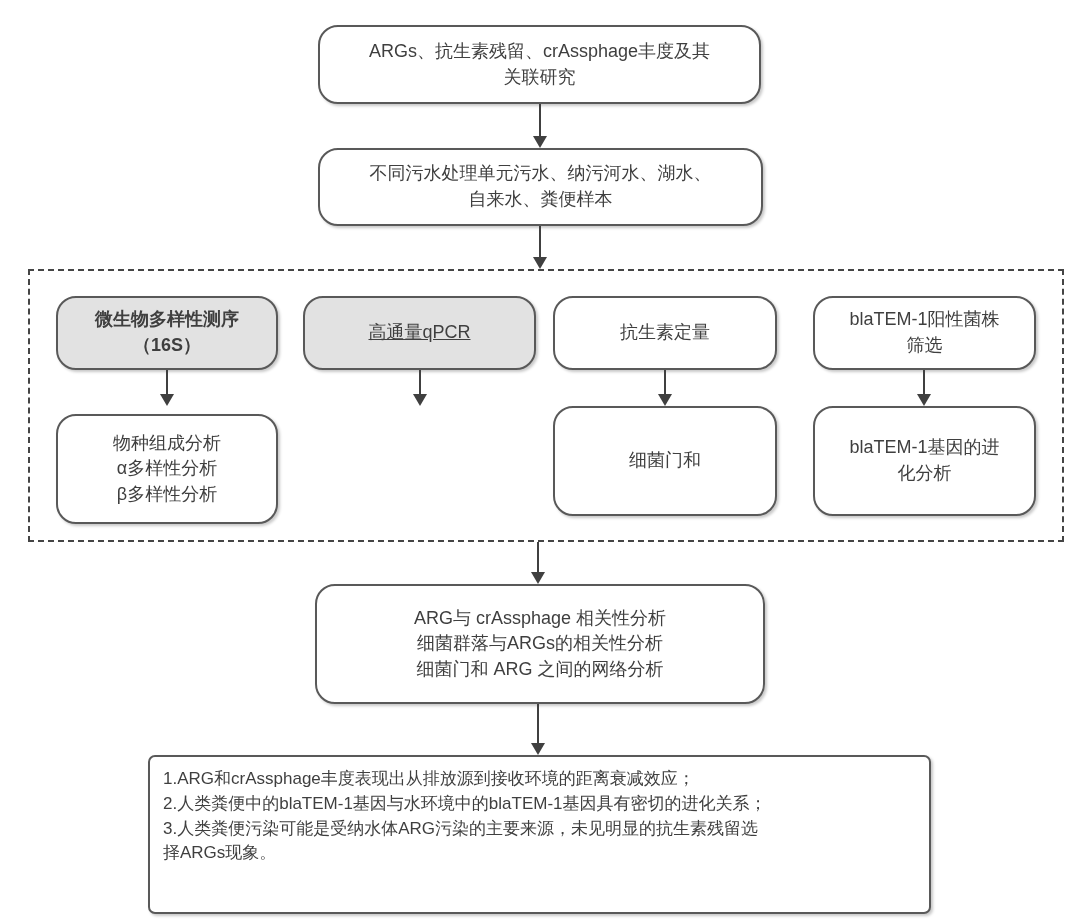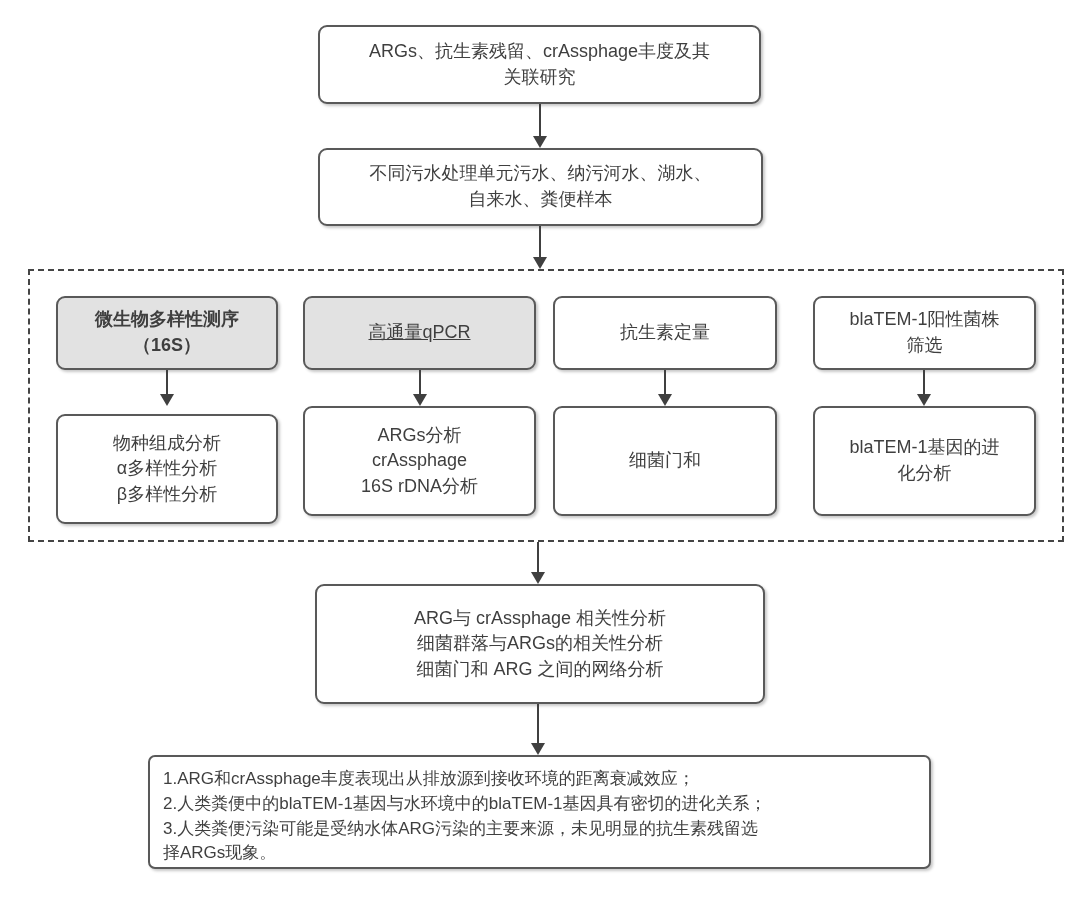--- a/index.html
+++ b/index.html
@@ -12,21 +12,21 @@
     position: relative;
     width: 1075px;
     height: 922px;
     background: #ffffff;
     overflow: hidden;
   }
   .box {
     position: absolute;
     box-sizing: border-box;
     border: 2px solid #595959;
-    border-radius: 9px;
+    border-radius: 20px;
     background: #ffffff;
     box-shadow: 2px 2px 3px rgba(0,0,0,0.22);
     display: flex;
     align-items: center;
     justify-content: center;
     text-align: center;
     color: #3f3f3f;
     font-size: 18px;
     line-height: 1.42;
     white-space: pre-line;
@@ -65,21 +65,21 @@
   .m1 { left: 56px;  top: 296px; width: 222px; height: 74px; font-weight: bold; }
   .m2 { left: 303px; top: 296px; width: 233px; height: 74px; text-decoration: underline; }
   .m3 { left: 553px; top: 296px; width: 224px; height: 74px; }
   .m4 { left: 813px; top: 296px; width: 223px; height: 74px; }
   .r1 { left: 56px;  top: 406px; width: 222px; height: 110px; margin-top: 8px; }
   .r2 { left: 303px; top: 406px; width: 233px; height: 110px; }
   .r3 { left: 553px; top: 406px; width: 224px; height: 110px; }
   .r4 { left: 813px; top: 406px; width: 223px; height: 110px; }
   .corr-box       { left: 315px; top: 584px; width: 450px; height: 120px; }
   .conclusions-box {
-    left: 148px; top: 755px; width: 783px; height: 114px;
+    left: 148px; top: 755px; width: 783px; height: 159px;
     justify-content: flex-start;
     align-items: flex-start;
     text-align: left;
     font-size: 17px;
     line-height: 1.46;
     padding: 10px 13px;
     border-radius: 7px;
   }
   .a-top1 { left: 533px; top: 104px; height: 44px; }
   .a-top2 { left: 533px; top: 226px; height: 43px; }
@@ -133,23 +133,20 @@
     <div class="head"></div>
   </div>
   <div class="arrow a-c4">
     <div class="shaft"></div>
     <div class="head"></div>
   </div>
 
   <div class="box r1">物种组成分析
 α多样性分析
 β多样性分析</div>
-  <div class="box r2">ARGs分析
-crAssphage
-16S rDNA分析</div>
   <div class="box r3">细菌门和</div>
   <div class="box r4">blaTEM-1基因的进
 化分析</div>
 
   <div class="arrow a-mid">
     <div class="shaft"></div>
     <div class="head"></div>
   </div>
 
   <div class="box corr-box">ARG与 crAssphage 相关性分析

